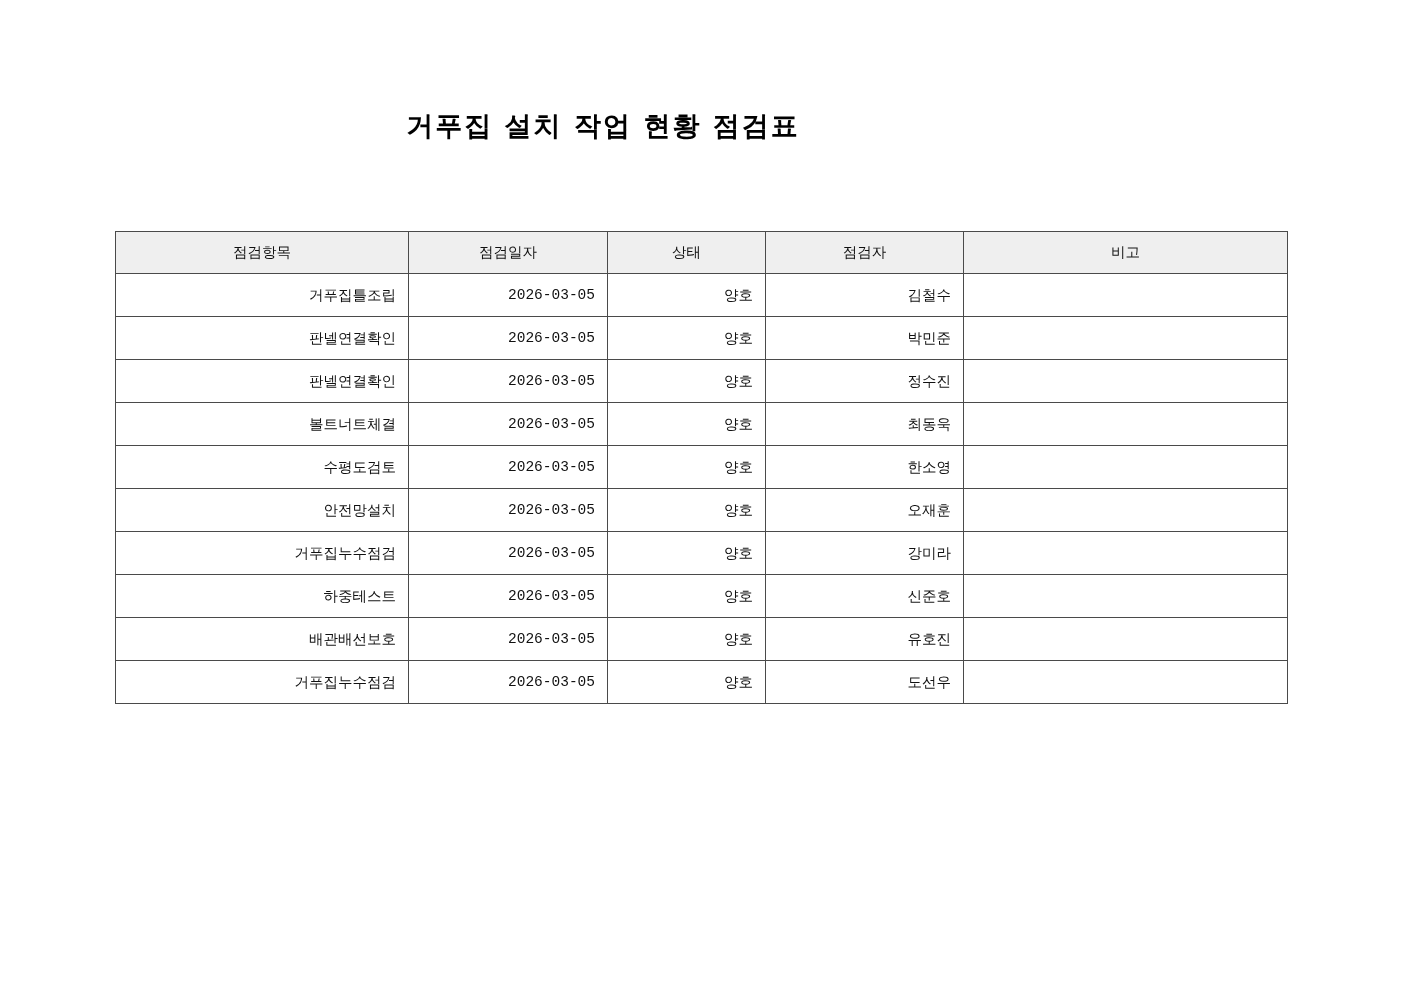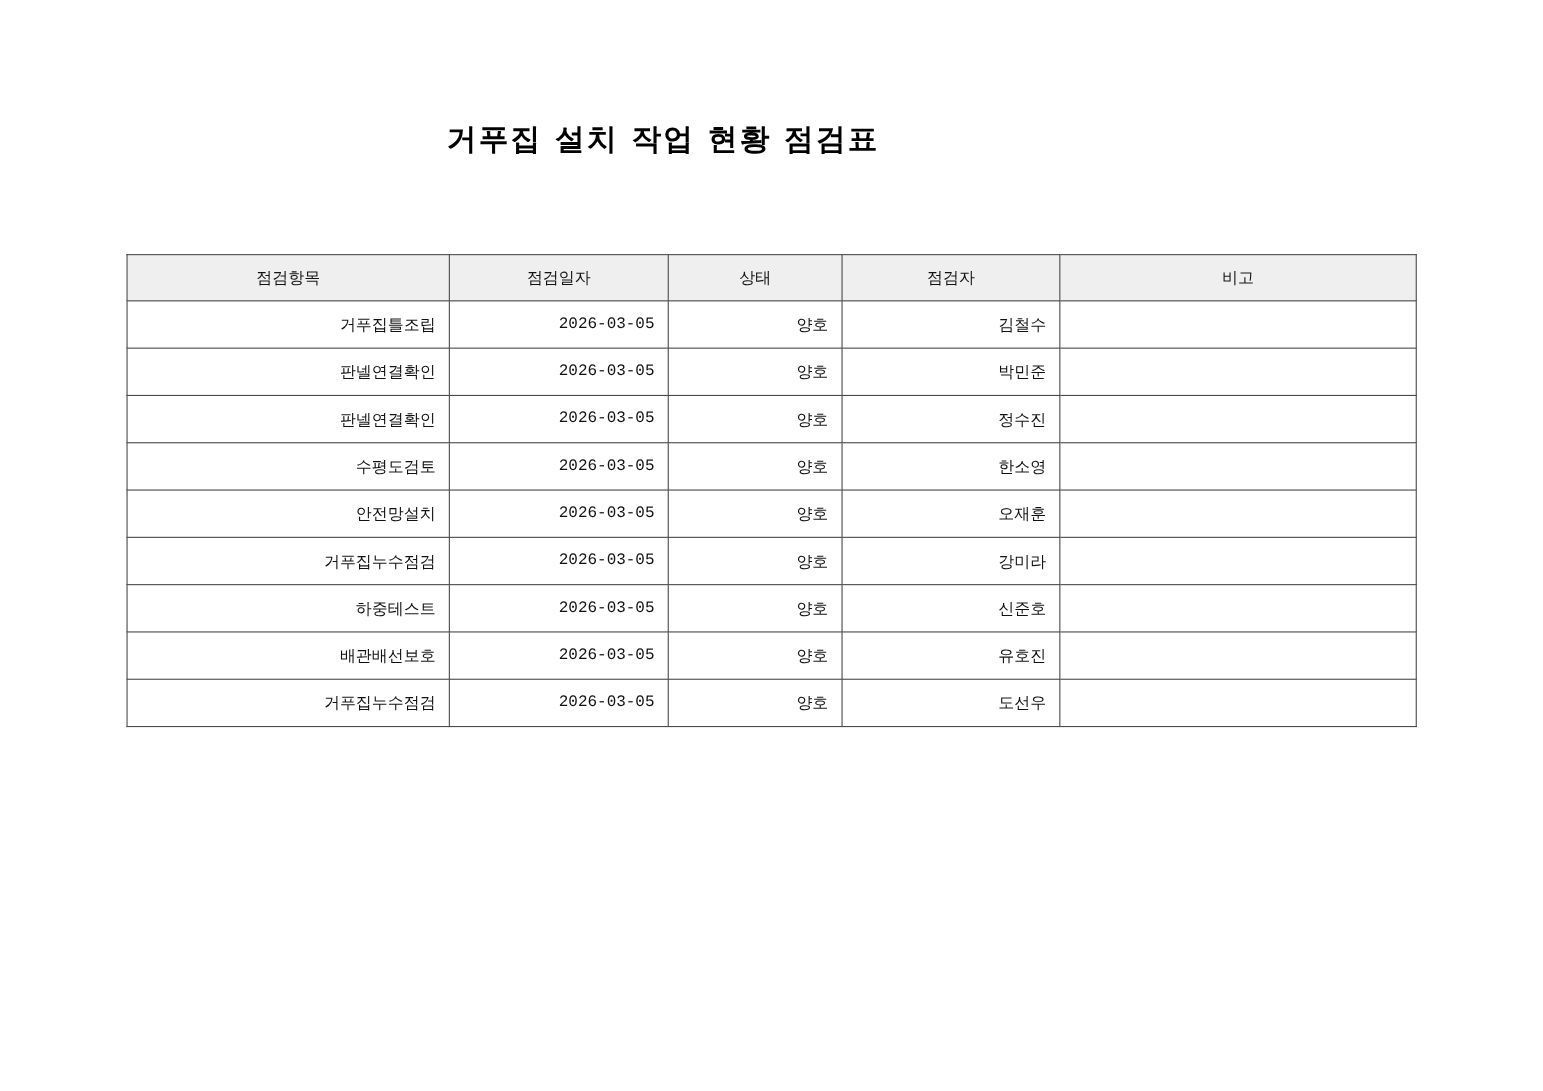--- a/index.html
+++ b/index.html
@@ -110,20 +110,27 @@
           <td></td>
         </tr>
         <tr>
           <td>판넬연결확인</td>
           <td>2026-03-05</td>
           <td>양호</td>
           <td>정수진</td>
           <td></td>
         </tr>
         <tr>
+          <td>볼트너트체결</td>
+          <td>2026-03-05</td>
+          <td>양호</td>
+          <td>최동욱</td>
+          <td></td>
+        </tr>
+        <tr>
           <td>수평도검토</td>
           <td>2026-03-05</td>
           <td>양호</td>
           <td>한소영</td>
           <td></td>
         </tr>
         <tr>
           <td>안전망설치</td>
           <td>2026-03-05</td>
           <td>양호</td>

